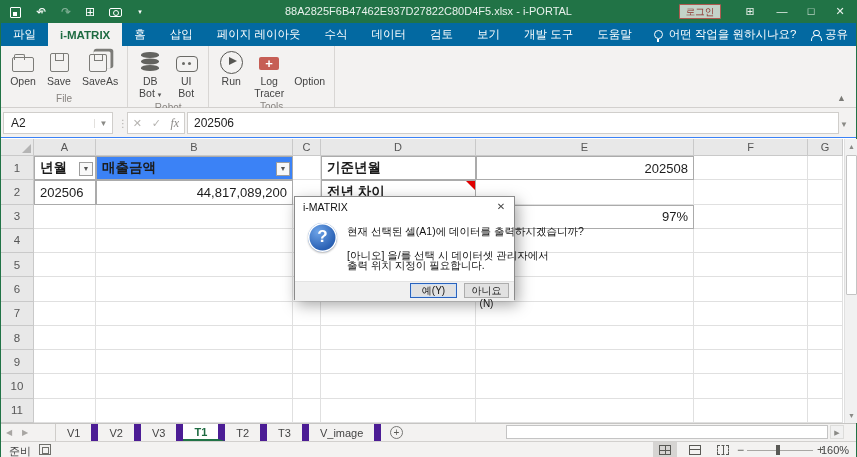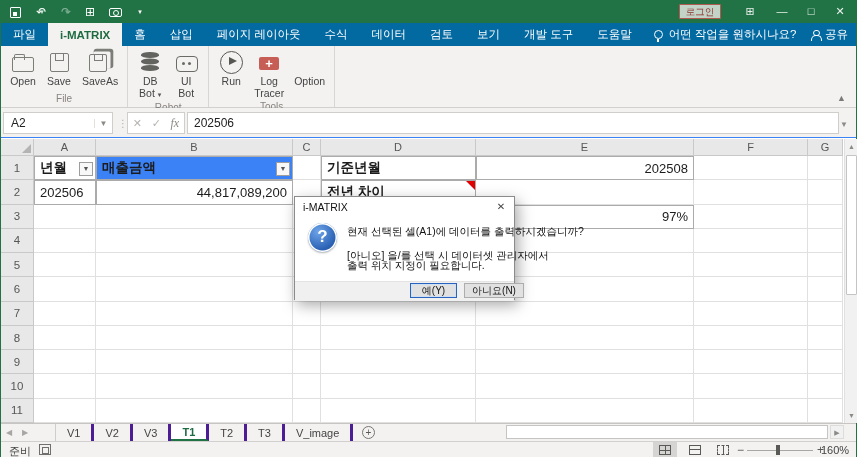--- a/index.html
+++ b/index.html
@@ -84,21 +84,21 @@
   .filter-btn { position:absolute; right:2px; bottom:3px; width:14px; height:14px; background:#f8f8f8; border:1px solid #9d9d9d; color:#555; font-size:7px; text-align:center; line-height:12px; }
   #comment-flag { width:0; height:0; border-left:9px solid transparent; border-top:9px solid #e00000; }
   
   #vscroll { left:843px; top:138px; width:13px; height:284px; background:#f1f1f1; border-left:1px solid #e0e0e0; }
   .scr-arrow { color:#8a8a86; font-size:7px; text-align:center; width:13px; height:15px; line-height:15px; }
   #vthumb { left:1px; top:16px; width:11px; height:140px; background:#fff; border:1px solid #c4c4c4; border-radius:1px; }
 
   
   #tabstrip { left:0; top:422px; width:100%; height:18px; background:#f3f2f1; border-top:1px solid #c6c5c3; display:flex; align-items:stretch; }
   .nav-ar { width:16px; text-align:center; color:#a8a6a3; font-size:8px; line-height:17px; }
-  .stab { padding:0 11px; font-size:11px; color:#444; display:flex; align-items:center; border-right:3px solid #4c1d95; background:#f3f2f1; }
+  .stab { padding:0 11px; font-size:11px; color:#444; display:flex; align-items:center; border-right:7px solid #4c1d95; background:#f3f2f1; }
   .stab.first { border-left:1px solid #cfcdca; }
   .stab.active { background:#fff; color:#1e6b41; font-weight:bold; border-bottom:2px solid #217346; }
   #add-sheet { width:30px; display:flex; align-items:center; justify-content:center; }
   #add-sheet .plus { width:13px; height:13px; border:1px solid #767674; border-radius:50%; color:#595955; font-size:10px; line-height:11px; text-align:center; }
   #hscroll-thumb { left:505px; top:424px; width:322px; height:14px; background:#fff; border:1px solid #c4c4c4; }
   #hscroll-right { left:829px; top:424px; width:14px; height:14px; background:#f1f1f1; border:1px solid #dcdcda; color:#8a8a86; font-size:7px; text-align:center; line-height:13px; }
 
   
   #statusbar { left:0; top:440px; width:100%; height:16px; background:#f3f2f1; border-top:1px solid #d2d0ce; font-size:11px; color:#444; }
   #ready { left:8px; top:2px; }
@@ -118,28 +118,29 @@
   
   #dialog { left:293px; top:195px; width:221px; height:104px; background:#fff; border:1px solid #8b8b8b; box-shadow:3px 5px 14px rgba(0,0,0,.35); z-index:50; }
   #dlg-title { left:0; top:0; width:100%; height:20px; }
   #dlg-title .t { position:absolute; left:8px; top:4px; font-size:10.5px; color:#111; }
   #dlg-close { right:4px; top:2px; width:18px; height:16px; text-align:center; line-height:16px; color:#444; font-size:10px; }
   #dlg-qicon { left:13px; top:26px; width:29px; height:29px; border-radius:50%; background:radial-gradient(circle at 35% 30%, #6ea4e8, #2b62b5 65%, #1c4a92); color:#fff; font-weight:bold; font-size:17px; text-align:center; line-height:28px; box-shadow:inset 0 0 0 1.5px #fff, 0 1px 2px rgba(0,0,0,.3); }
   .dlg-msg { left:52px; font-size:10.5px; color:#111; white-space:nowrap; }
   #dlg-strip { left:0; top:84px; width:100%; height:20px; background:#f0f0f0; border-top:1px solid #e3e3e3; }
   .dlg-btn { top:86px; height:15px; background:#e1e1e1; border:1px solid #adadad; font-size:10px; color:#111; text-align:center; line-height:13px; }
   #btn-yes { left:115px; width:47px; border:1px solid #2a63bd; box-shadow:inset 0 0 0 1px #cfe0f5; }
-  #btn-no { left:169px; width:60px; }
+  #btn-no { left:169px; width:45px; }
 </style>
 </head>
 <body>
 
 <div id="app">
 
   <div class="abs" id="titlebar">
+    <div class="abs" id="title-text">88A2825F6B47462E937D27822C80D4F5.xlsx  -  i-PORTAL</div>
     <div class="abs" id="qat">
       <div class="qat-btn">
           <span class="qi-save"></span>
         </div>
       <div class="qat-btn">↶<span class="qat-caret">▾</span></div>
       <div class="qat-btn dim">↷<span class="qat-caret">▾</span></div>
       <div class="qat-btn">⊞</div>
       <div class="qat-btn">
           <span class="qi-cam"></span>
         </div>

